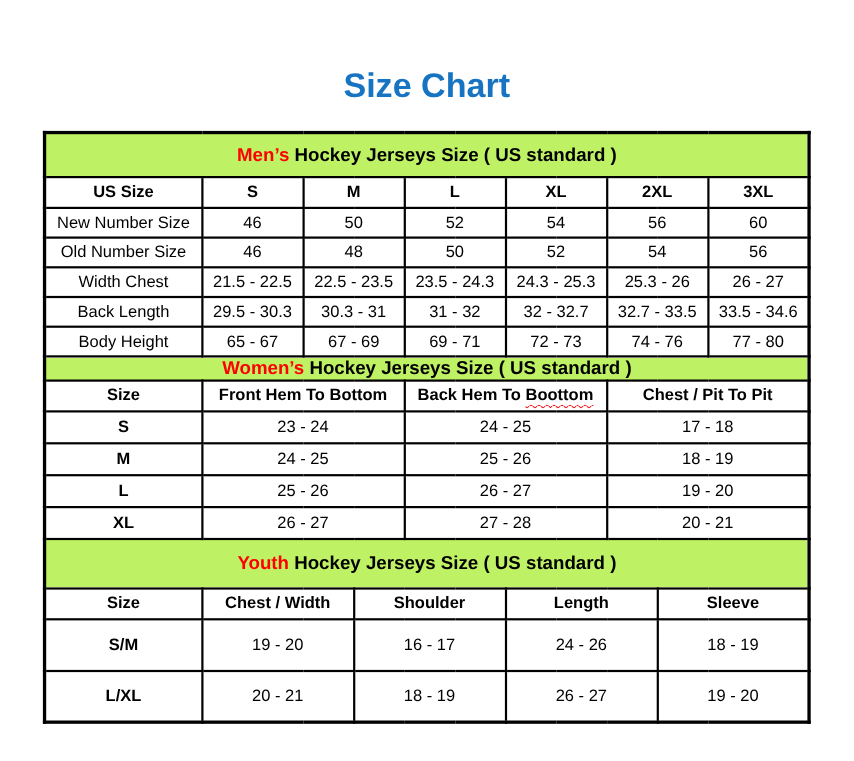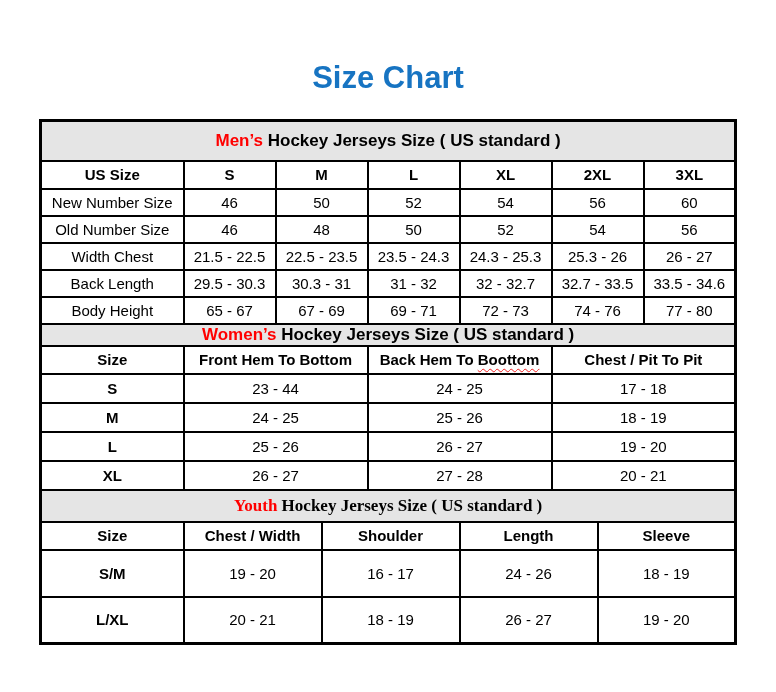--- a/index.html
+++ b/index.html
@@ -35,29 +35,29 @@
     vertical-align: middle;
     font-size: 15px;
     color: #000000;
     overflow: hidden;
     white-space: nowrap;
   }
   col.c-label { width: 143px; }
   col.c-unit  { width: 46px; }
 
   tr.band td {
-    background: #e5e5e5;
+    background: #bef264;
     font-size: 17px;
     font-weight: 700;
   }
   tr.band .hl { color: #ff0000; }
 
   tr.r-band-a { height: 40px; }
   tr.r-band-b { height: 22px; }
-  tr.r-band-c { height: 32px; font-family: Liberation Serif, serif; }
+  tr.r-band-c { height: 45px; }
   tr.r-hdr    { height: 28px; margin-top: 48px; }
   tr.r-men    { height: 27px; }
   tr.r-wom    { height: 29px; }
   tr.r-you    { height: 47px; }
 
   tr.r-hdr td { font-weight: 700; }
   td.lbl-bold { font-weight: 700; }
 
   .misspell {
     text-decoration: underline wavy #f02222;
@@ -153,21 +153,21 @@
         <td colspan="13"><span class="hl">Women’s</span><span> Hockey Jerseys Size ( US standard )</span></td>
       </tr>
       <tr class="r-hdr">
         <td>Size</td>
         <td colspan="4">Front Hem To Bottom</td>
         <td colspan="4"><span>Back Hem To </span><span class="misspell">Boottom</span></td>
         <td colspan="4">Chest / Pit To Pit</td>
       </tr>
       <tr class="r-wom">
         <td class="lbl-bold">S</td>
-        <td colspan="4">23 - 44</td>
+        <td colspan="4">23 - 24</td>
         <td colspan="4">24 - 25</td>
         <td colspan="4">17 - 18</td>
       </tr>
       <tr class="r-wom">
         <td class="lbl-bold">M</td>
         <td colspan="4">24 - 25</td>
         <td colspan="4">25 - 26</td>
         <td colspan="4">18 - 19</td>
       </tr>
       <tr class="r-wom">

